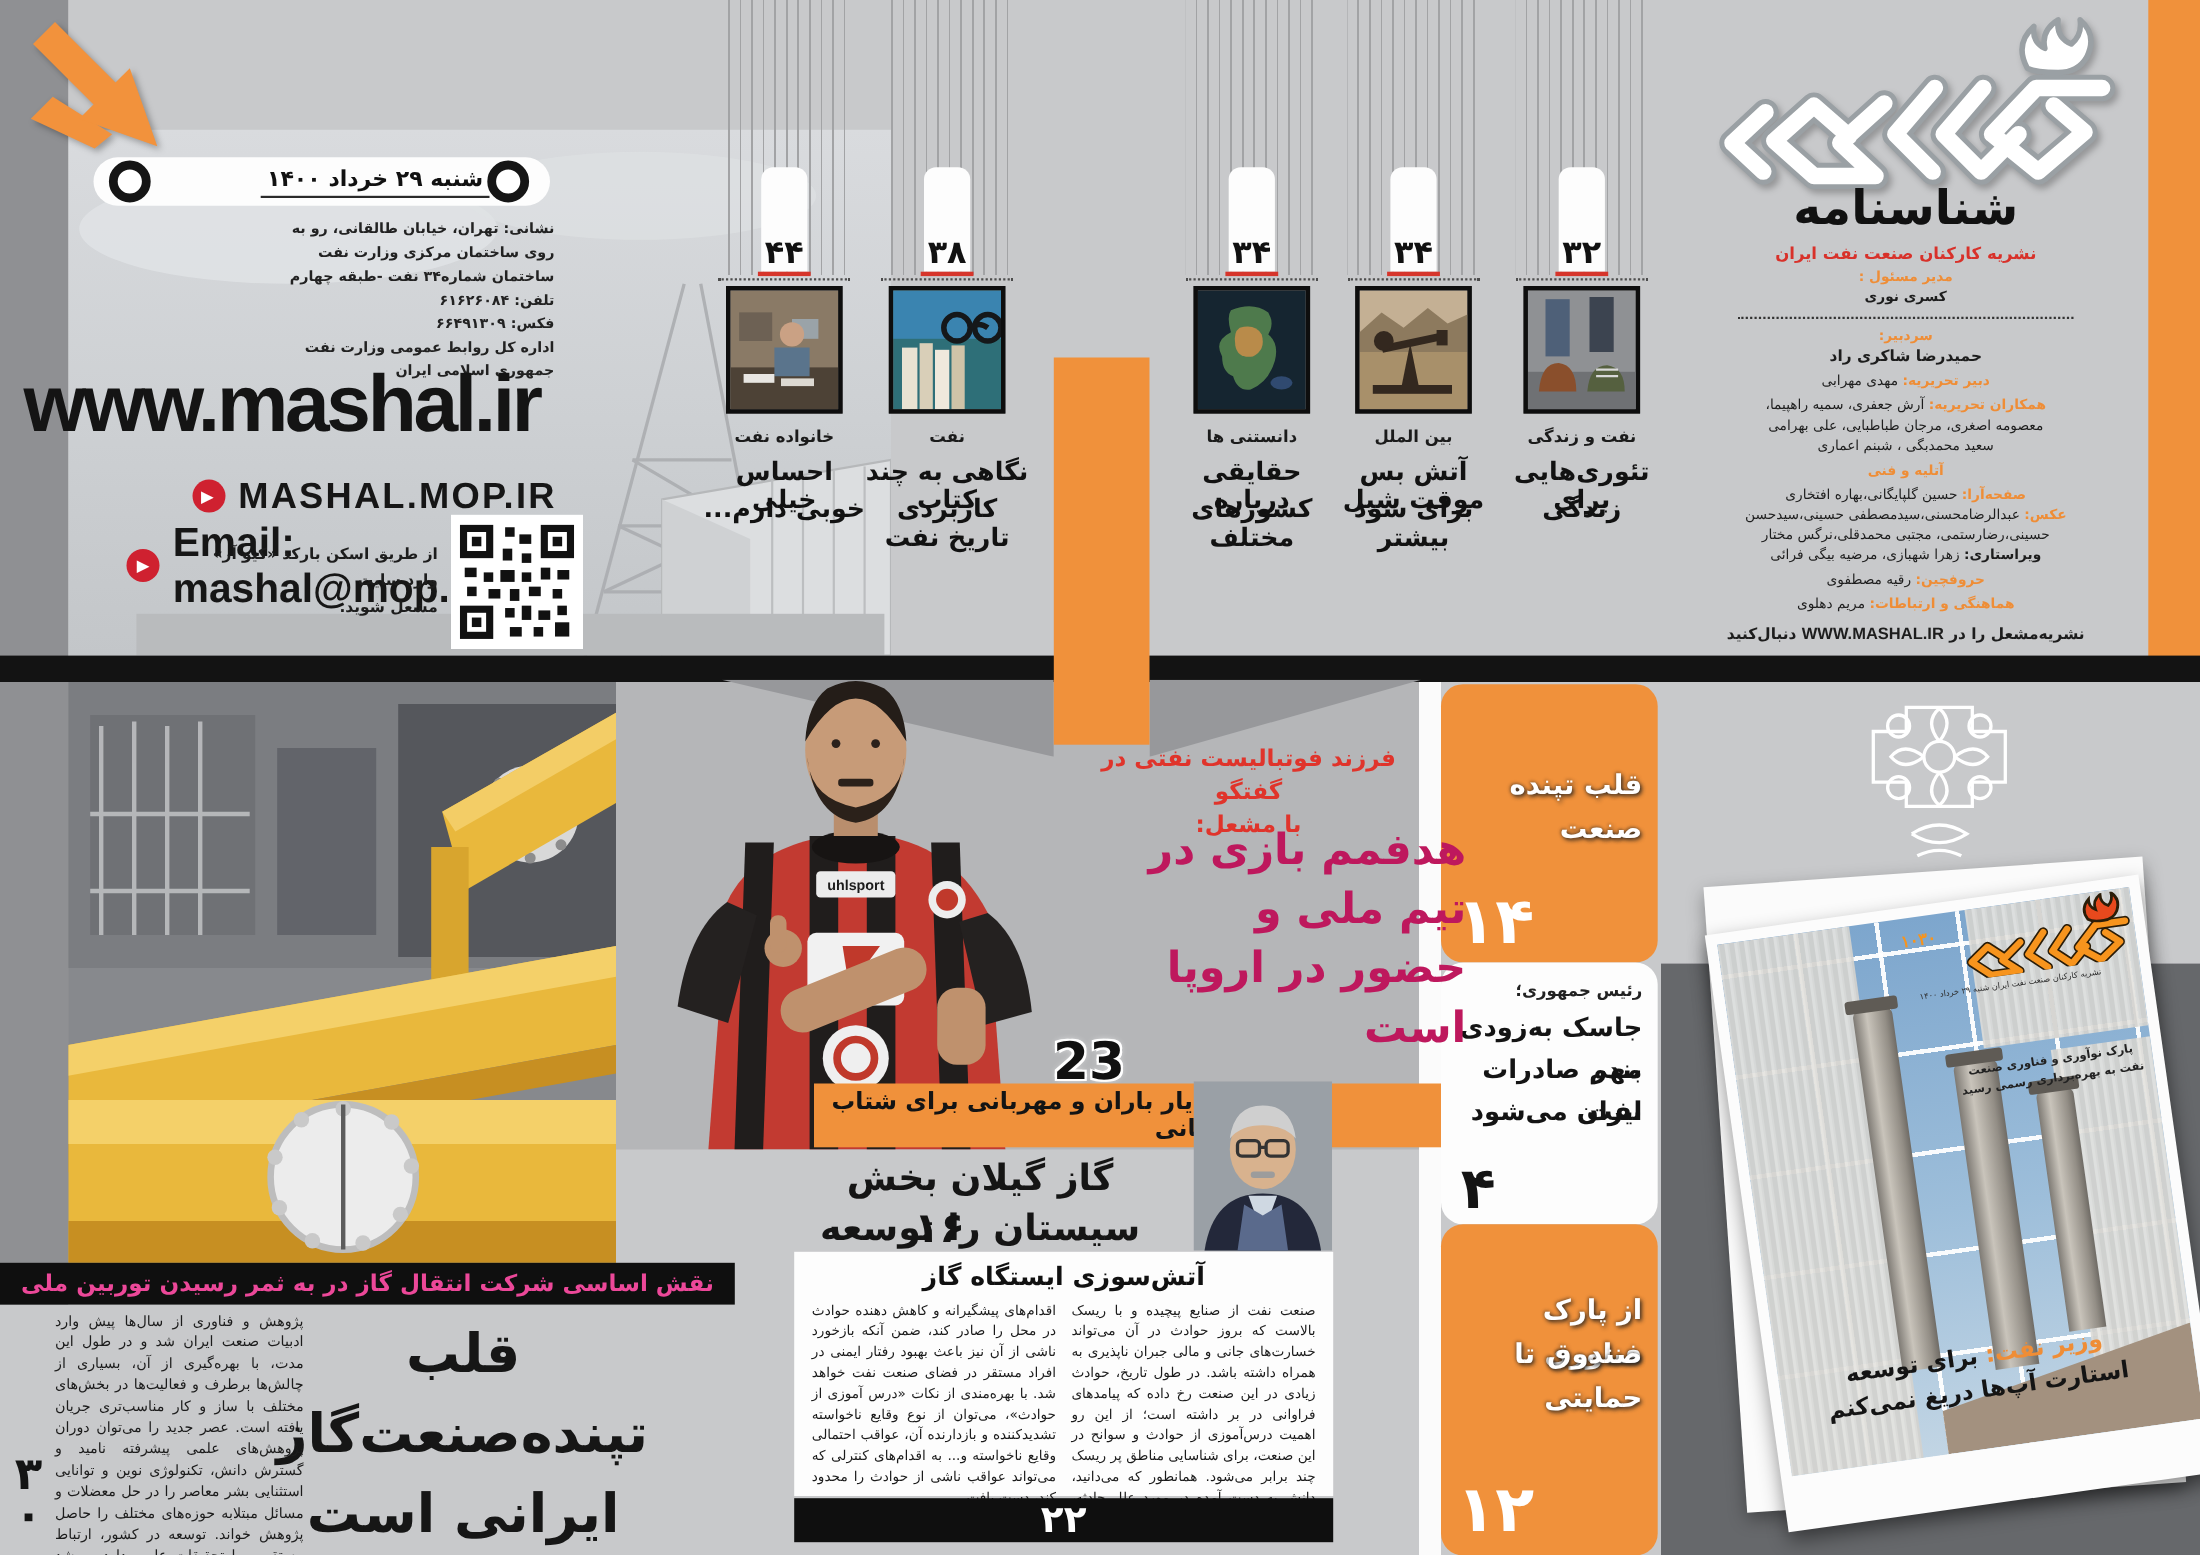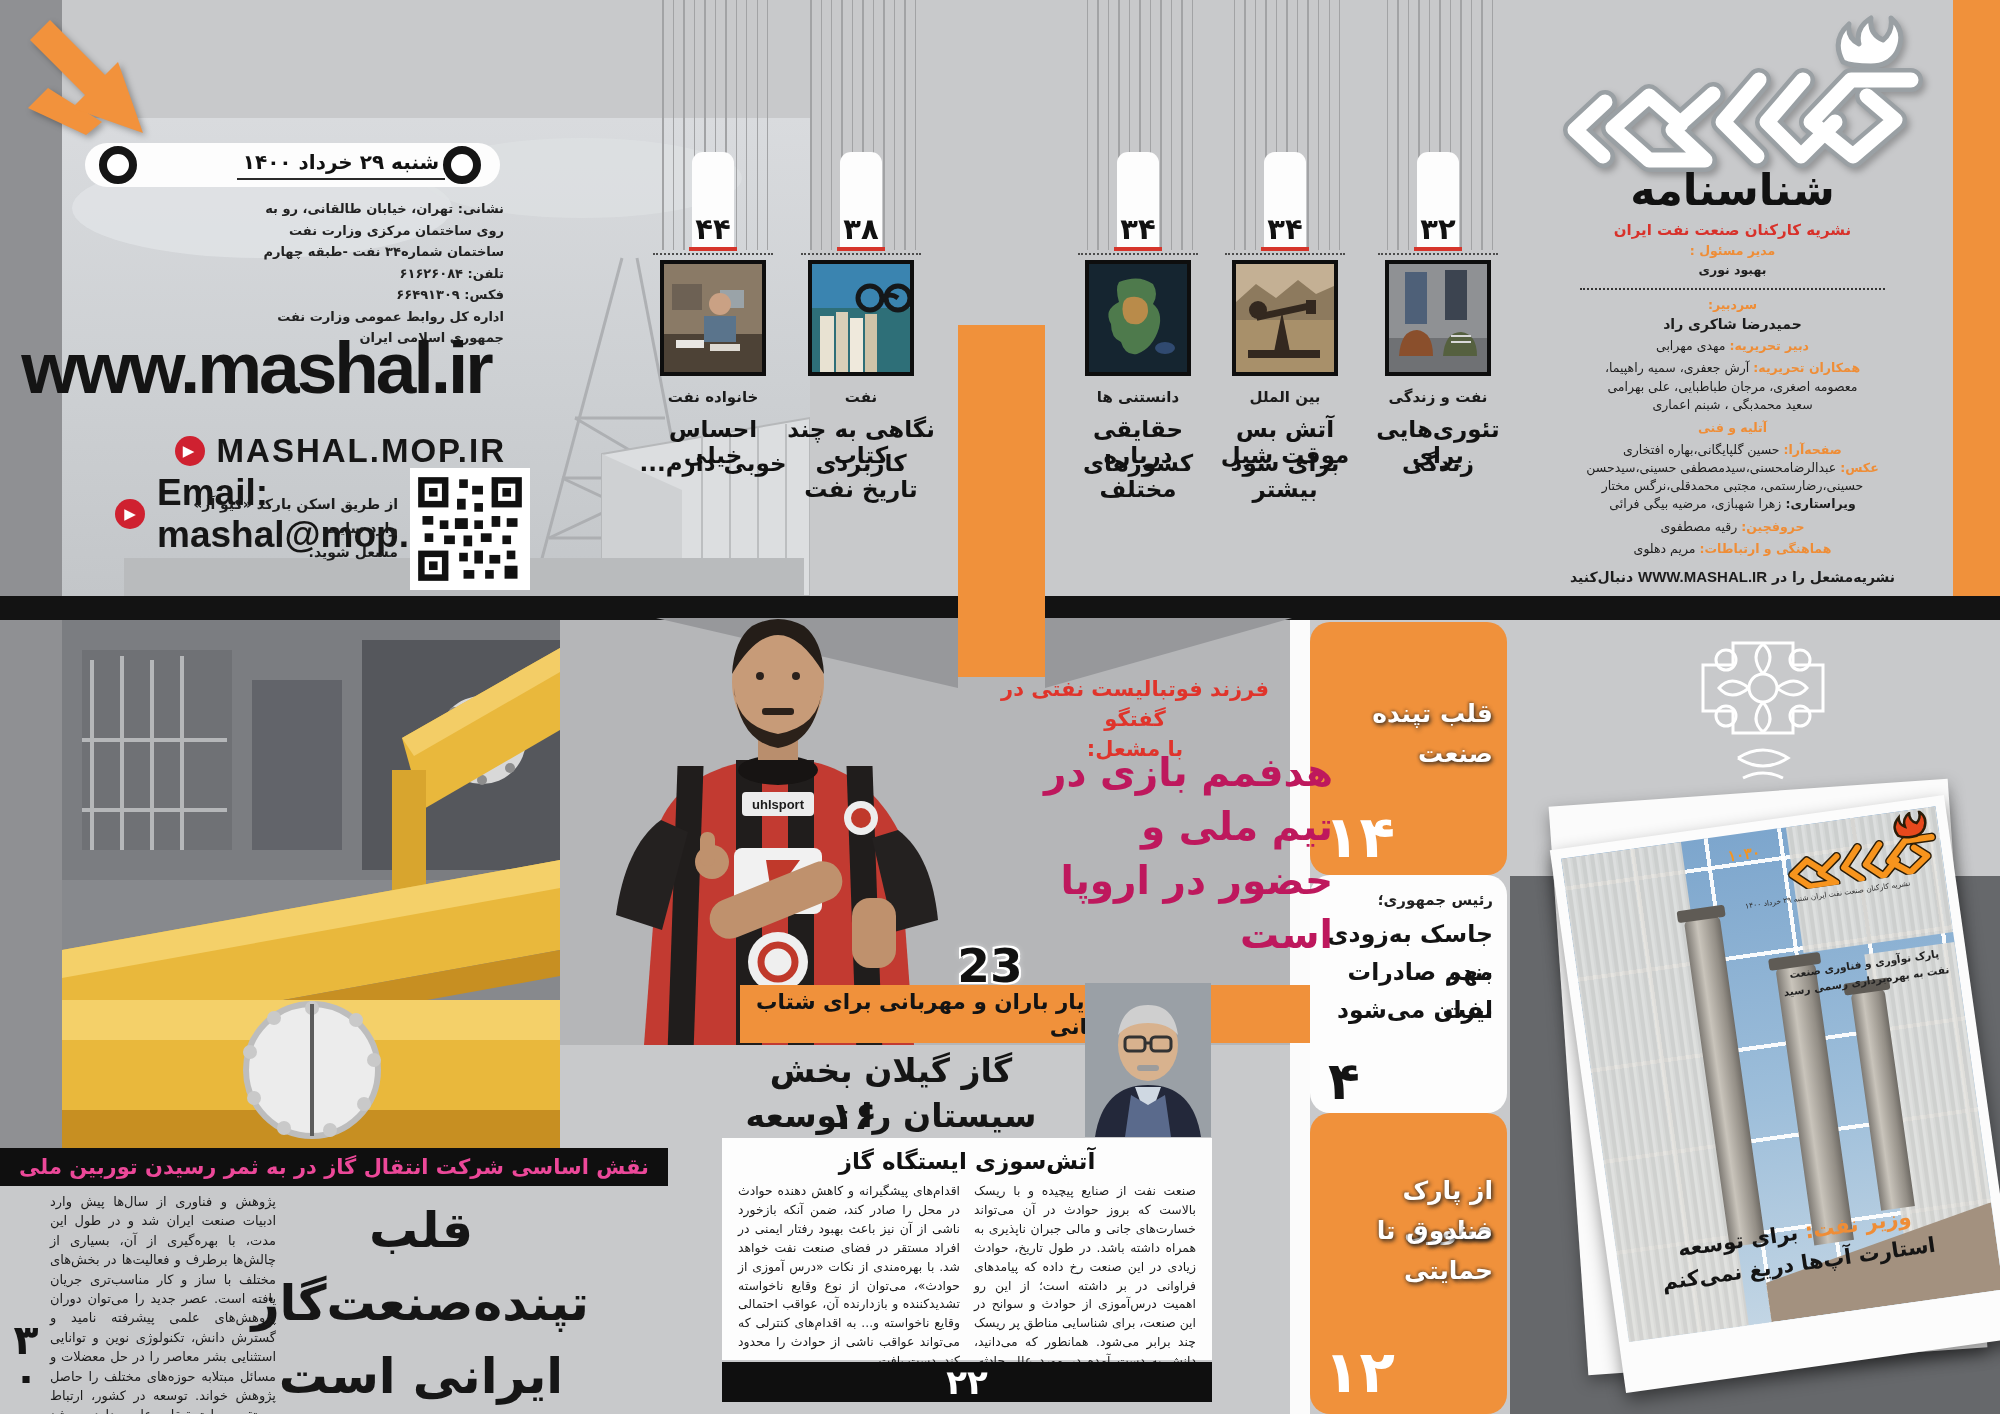--- a/index.html
+++ b/index.html
@@ -554,21 +554,21 @@
         <path d="M52,92 L22,120 L50,146"></path>
       </g>
       <path d="M290,52 q-12,-22 6,-38 q-2,14 10,20 q-4,-16 12,-26 q-2,16 12,22 q10,-8 8,-22 q16,14 6,34 q-8,14 -26,14 q-20,0 -28,-4z" fill="#fff" stroke="#9aa0a4" stroke-width="5" stroke-linejoin="round"></path>
     </svg>
   </div>
 
   <div class="abs mast">
     <div class="mast-title fa">شناسنامه</div>
     <div class="mast-pub fa">نشریه کارکنان صنعت نفت ایران</div>
     <div class="row" style="top:243px;"><span class="lbl">مدیر مسئول :</span></div>
-    <div class="row" style="top:262px;font-weight:700;"><span>بهبود نوری</span></div>
+    <div class="row" style="top:262px;font-weight:700;"><span>کسری نوری</span></div>
     <div class="mast-dots"></div>
     <div class="row" style="top:297px;"><span class="lbl">سردبیر:</span></div>
     <div class="row" style="top:316px;font-weight:800;font-size:14px;"><span>حمیدرضا شاکری راد</span></div>
     <div class="row" style="top:338px;"><span class="lbl">دبیر تحریریه:</span> <span>مهدی مهرابی</span></div>
     <div class="row" style="top:360px;"><span class="lbl">همکاران تحریریه:</span> <span>آرش جعفری،  سمیه راهپیما،</span></div>
     <div class="row" style="top:379px;"><span>معصومه اصغری، مرجان طباطبایی، علی بهرامی</span></div>
     <div class="row" style="top:397px;"><span>سعید محمدبگی ، شبنم اعماری</span></div>
     <div class="row" style="top:420px;"><span class="lbl">آتلیه و فنی</span></div>
     <div class="row" style="top:442px;"><span class="lbl">صفحه‌آرا:</span> <span>حسین گلپایگانی،بهاره افتخاری</span></div>
     <div class="row" style="top:460px;"><span class="lbl">عکس:</span> <span>عبدالرضامحسنی،سیدمصطفی حسینی،سیدحسن</span></div>

